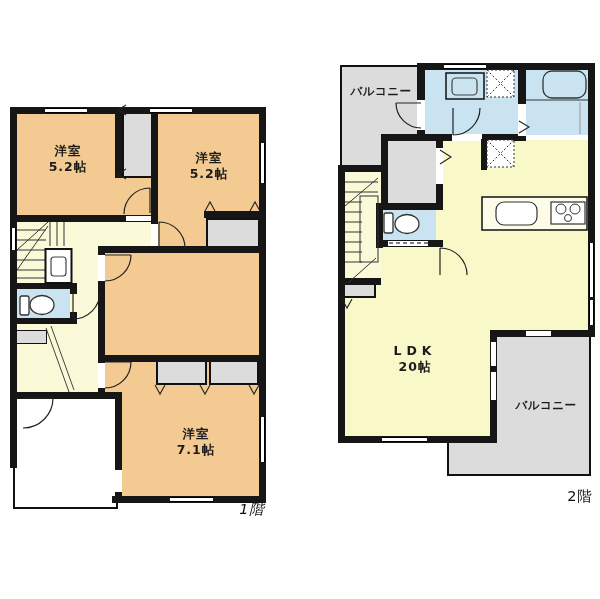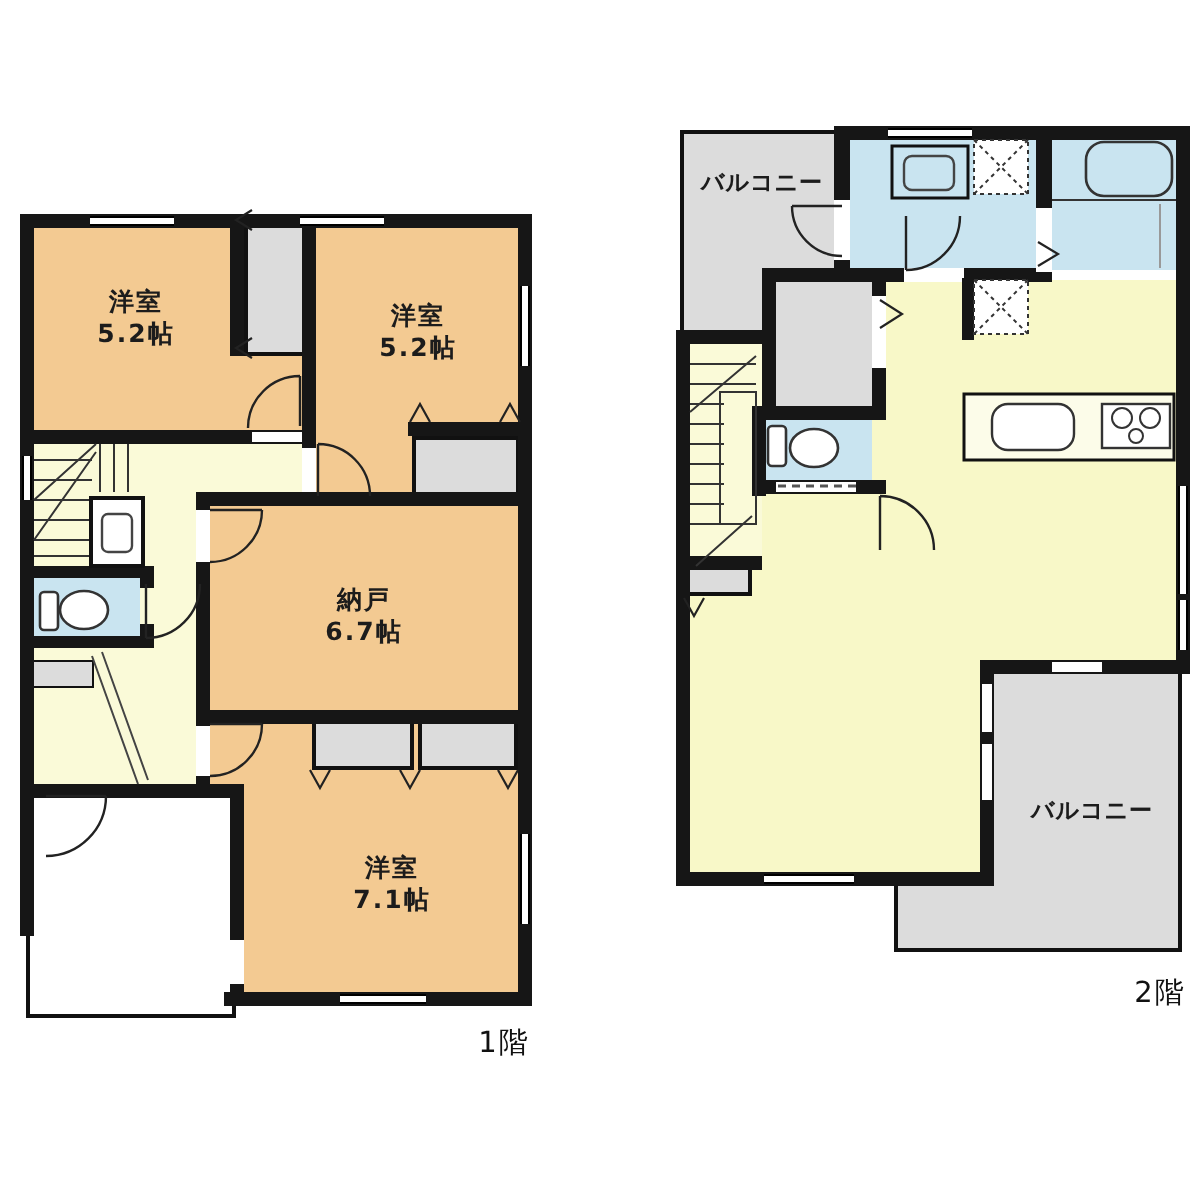--- a/index.html
+++ b/index.html
@@ -208,34 +208,34 @@
   </svg>
 
   <div class="abs lbl" style="left:28px;top:143px;width:80px;">
     <span>洋室</span>
     <span>5.2帖</span>
   </div>
   <div class="abs lbl" style="left:169px;top:150px;width:80px;">
     <span>洋室</span>
     <span>5.2帖</span>
   </div>
-  <div class="abs lbl" style="left:142px;top:292px;width:80px;">
-    <span>納戸</span>
-    <span>6.7帖</span>
-  </div>
   <div class="abs lbl" style="left:156px;top:426px;width:80px;">
     <span>洋室</span>
     <span>7.1帖</span>
   </div>
   <div class="abs lbl" style="left:339px;top:84px;width:84px;font-size:11.5px;letter-spacing:0.5px;">
     <span>バルコニー</span>
   </div>
+  <div class="abs lbl" style="left:373px;top:343px;width:84px;">
+    <span class="ldk-name">LDK</span>
+    <span>20帖</span>
+  </div>
   <div class="abs lbl" style="left:503px;top:398px;width:86px;font-size:11.5px;letter-spacing:0.5px;">
     <span>バルコニー</span>
   </div>
-  <div class="abs cap" style="left:230px;top:512px;width:44px;">
+  <div class="abs cap" style="left:230px;top:500px;width:44px;font-style:italic;">
     <span>1階</span>
   </div>
   <div class="abs cap" style="left:558px;top:487px;width:44px;">
     <span>2階</span>
   </div>
 
 </div>
 
 </body></html>

